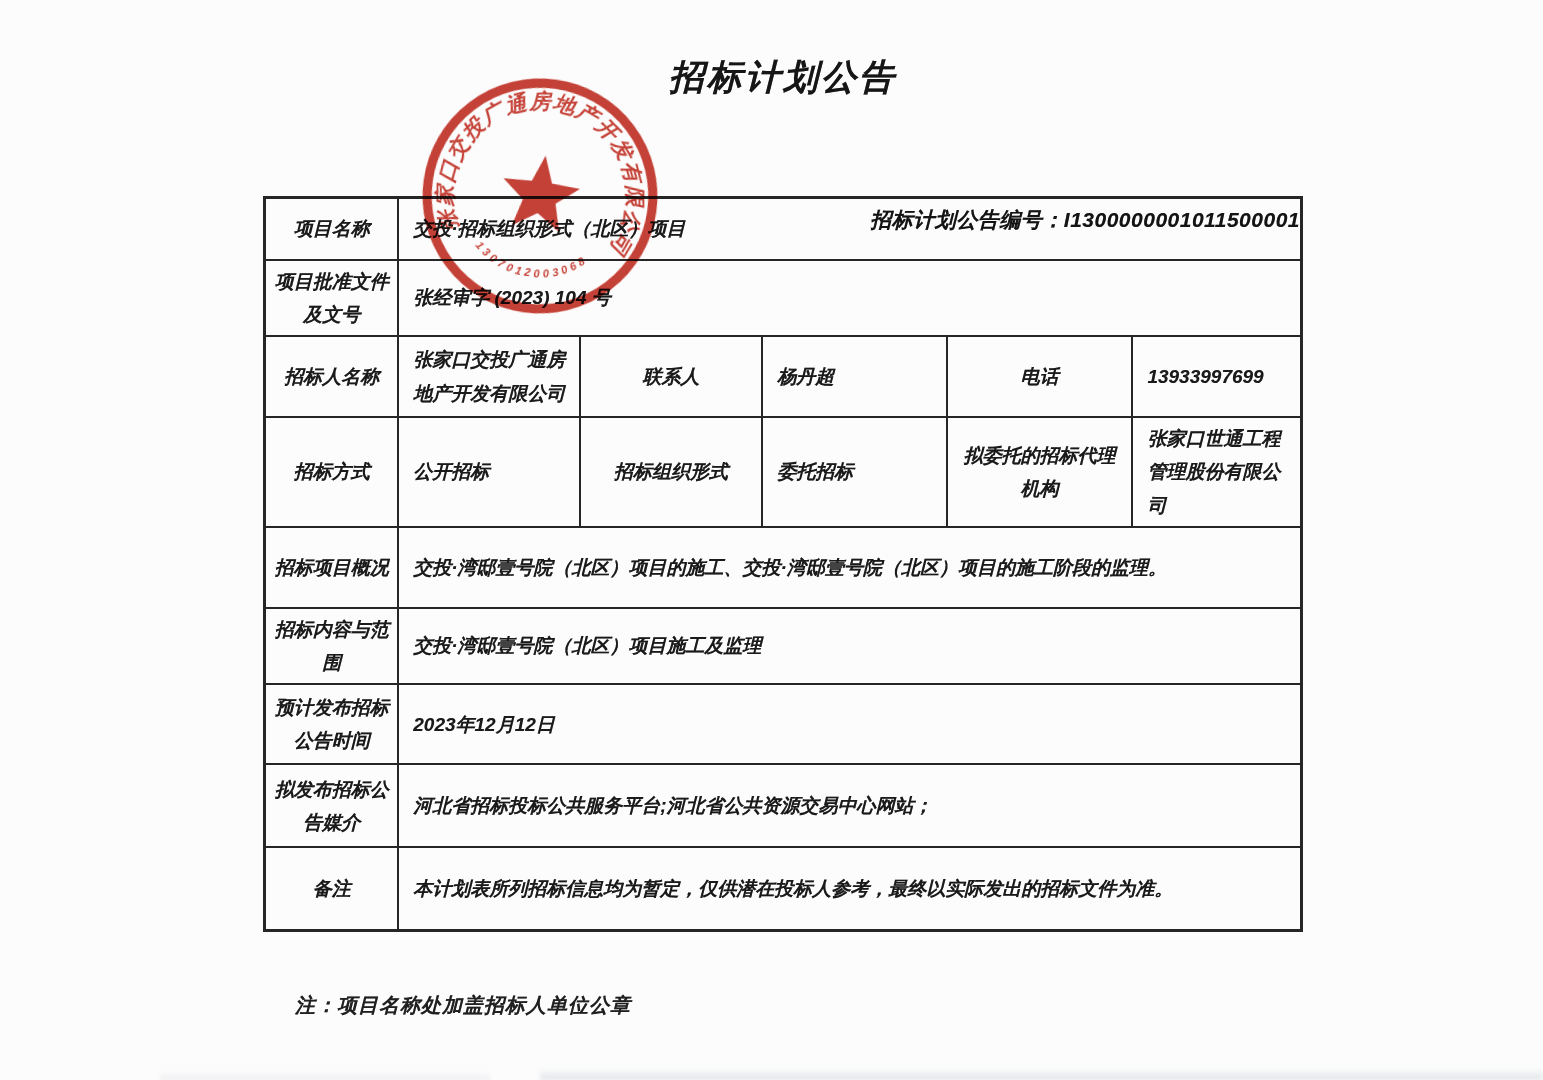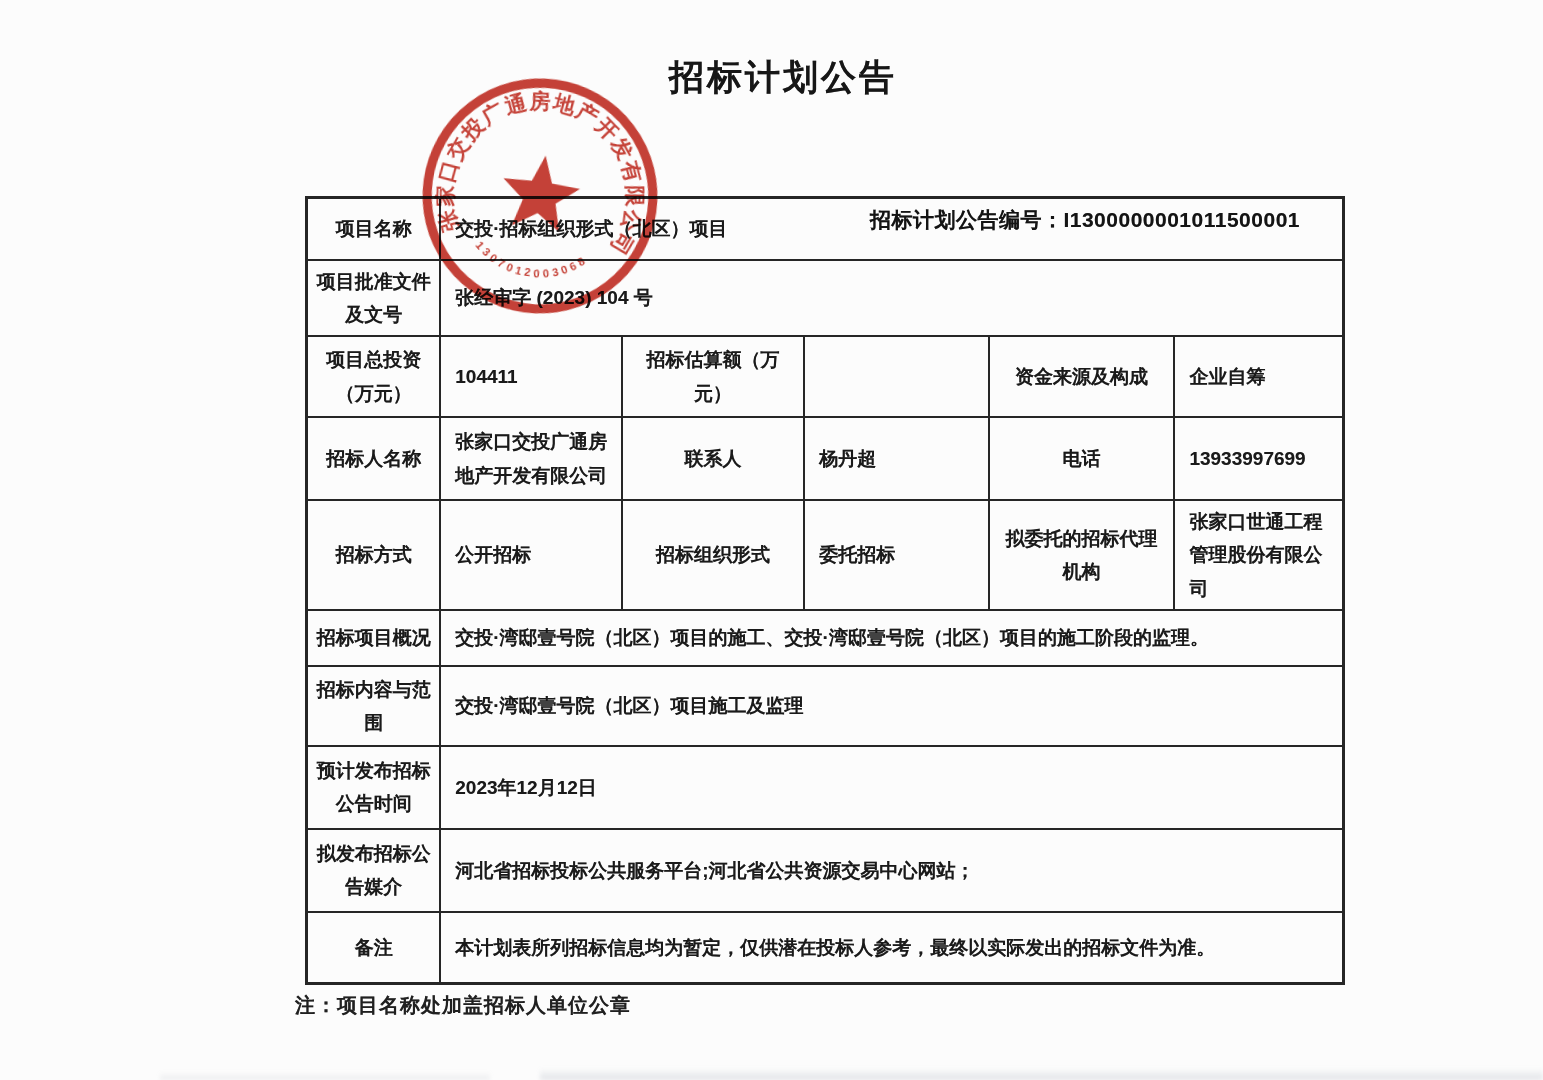--- a/index.html
+++ b/index.html
@@ -6,20 +6,21 @@
   html,body { background:#e8e8e8; }
   body { font-family:"Liberation Sans","DejaVu Sans",sans-serif; }
 
   .page {
     position:relative;
     width:1543px; height:1080px;
     margin:0 auto;
     background:#fcfcfc;
     overflow:hidden;
     color:#1b1b1b;
+    font-style:italic;
   }
 
   .doc-title {
     position:absolute;
     left:263px; top:54px; width:1040px;
     text-align:center;
     font-size:35px; font-weight:700;
     letter-spacing:3px;
     color:#161616;
     text-shadow:0 0 .6px rgba(20,20,20,.55);
@@ -37,21 +38,21 @@
 
   table.doc-table {
     position:absolute;
     left:263px; top:196px;
     width:1040px;
     border-collapse:collapse;
     table-layout:fixed;
     background:transparent;
   }
   .doc-table, .doc-table td { border:2.5px solid #262626; }
-  .doc-table { border-width:3px;margin-left:42px; }
+  .doc-table { border-width:3px; }
   .doc-table td {
     font-size:19px;
     line-height:1.75;
     color:#1a1a1a;
     padding:4px 12px;
     vertical-align:middle;
     word-break:break-all;
     text-shadow:0 0 .5px rgba(25,25,25,.45);
   }
   .doc-table td.label { text-align:center; font-weight:700; padding:4px 8px; }
@@ -121,28 +122,20 @@
     <tbody>
         <tr>
           <td class="label">项目名称</td>
           <td colspan="5" class="value">交投·招标组织形式（北区）项目</td>
         </tr>
         <tr>
           <td class="label">项目批准文件及文号</td>
           <td colspan="5" class="value">张经审字 (2023) 104 号</td>
         </tr>
         <tr>
-          <td class="label">项目总投资（万元）</td>
-          <td class="value">104411</td>
-          <td class="label">招标估算额（万元）</td>
-          <td class="value"></td>
-          <td class="label">资金来源及构成</td>
-          <td class="value">企业自筹</td>
-        </tr>
-        <tr>
           <td class="label">招标人名称</td>
           <td class="value">张家口交投广通房地产开发有限公司</td>
           <td class="label">联系人</td>
           <td class="value">杨丹超</td>
           <td class="label">电话</td>
           <td class="value">13933997699</td>
         </tr>
         <tr>
           <td class="label">招标方式</td>
           <td class="value">公开招标</td>

